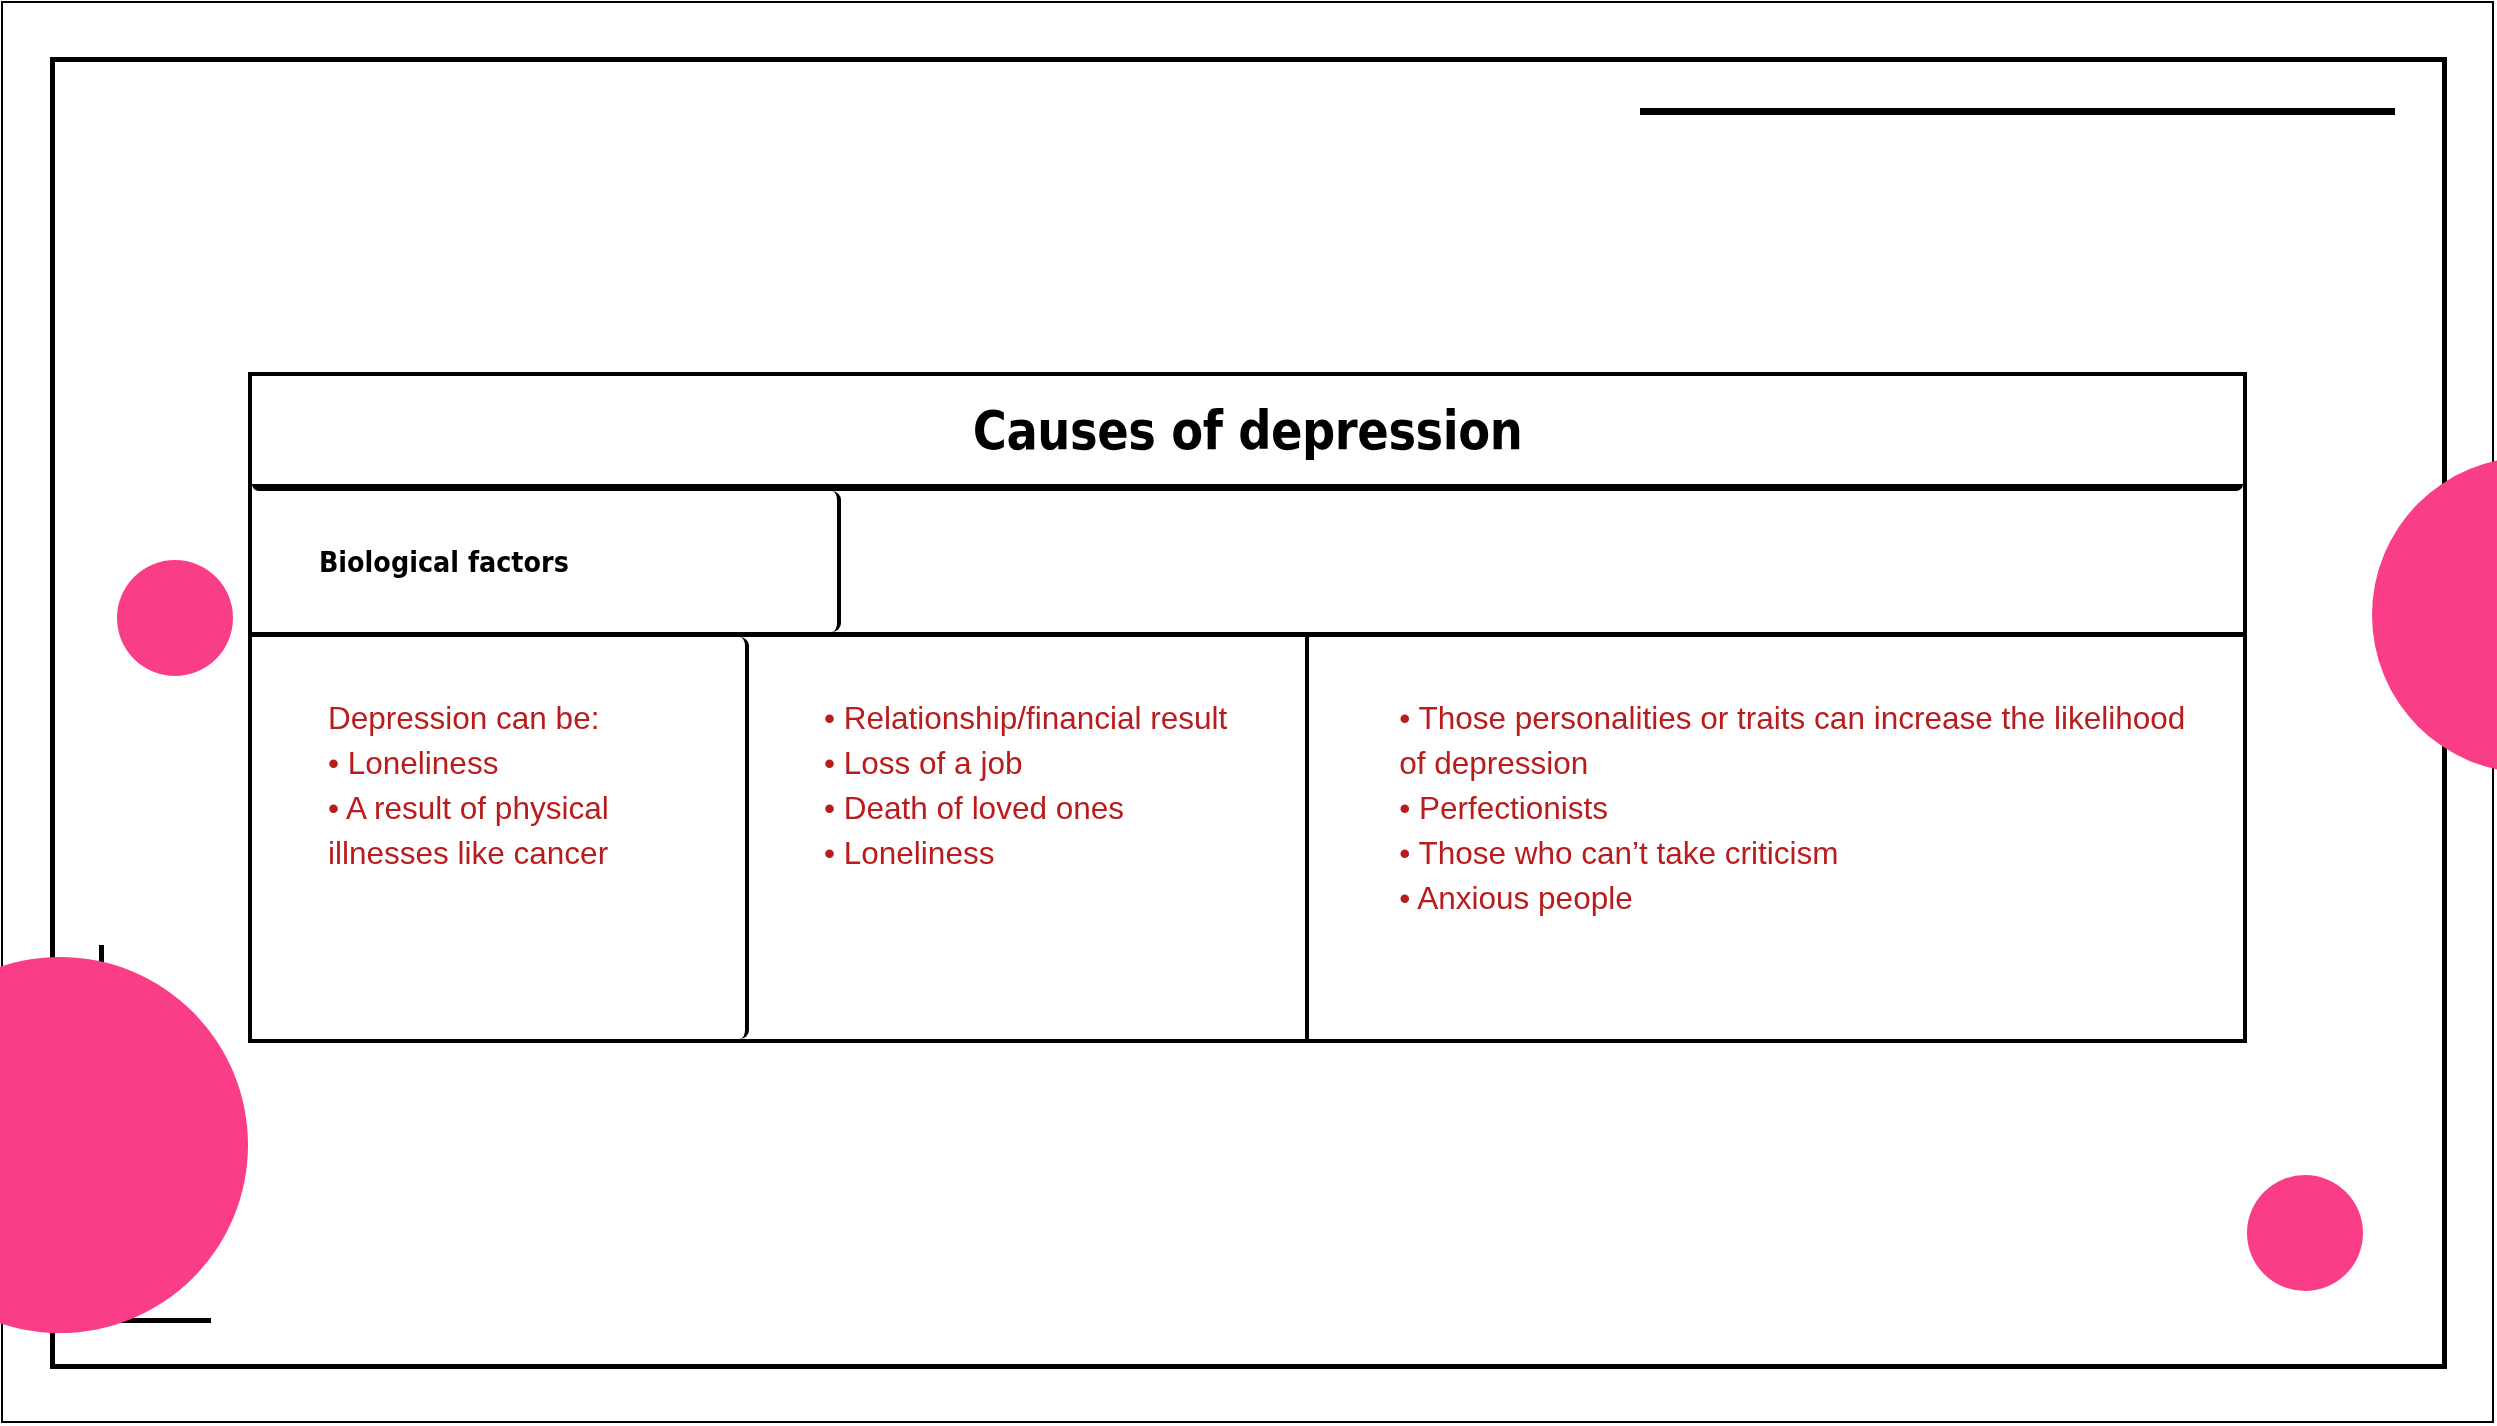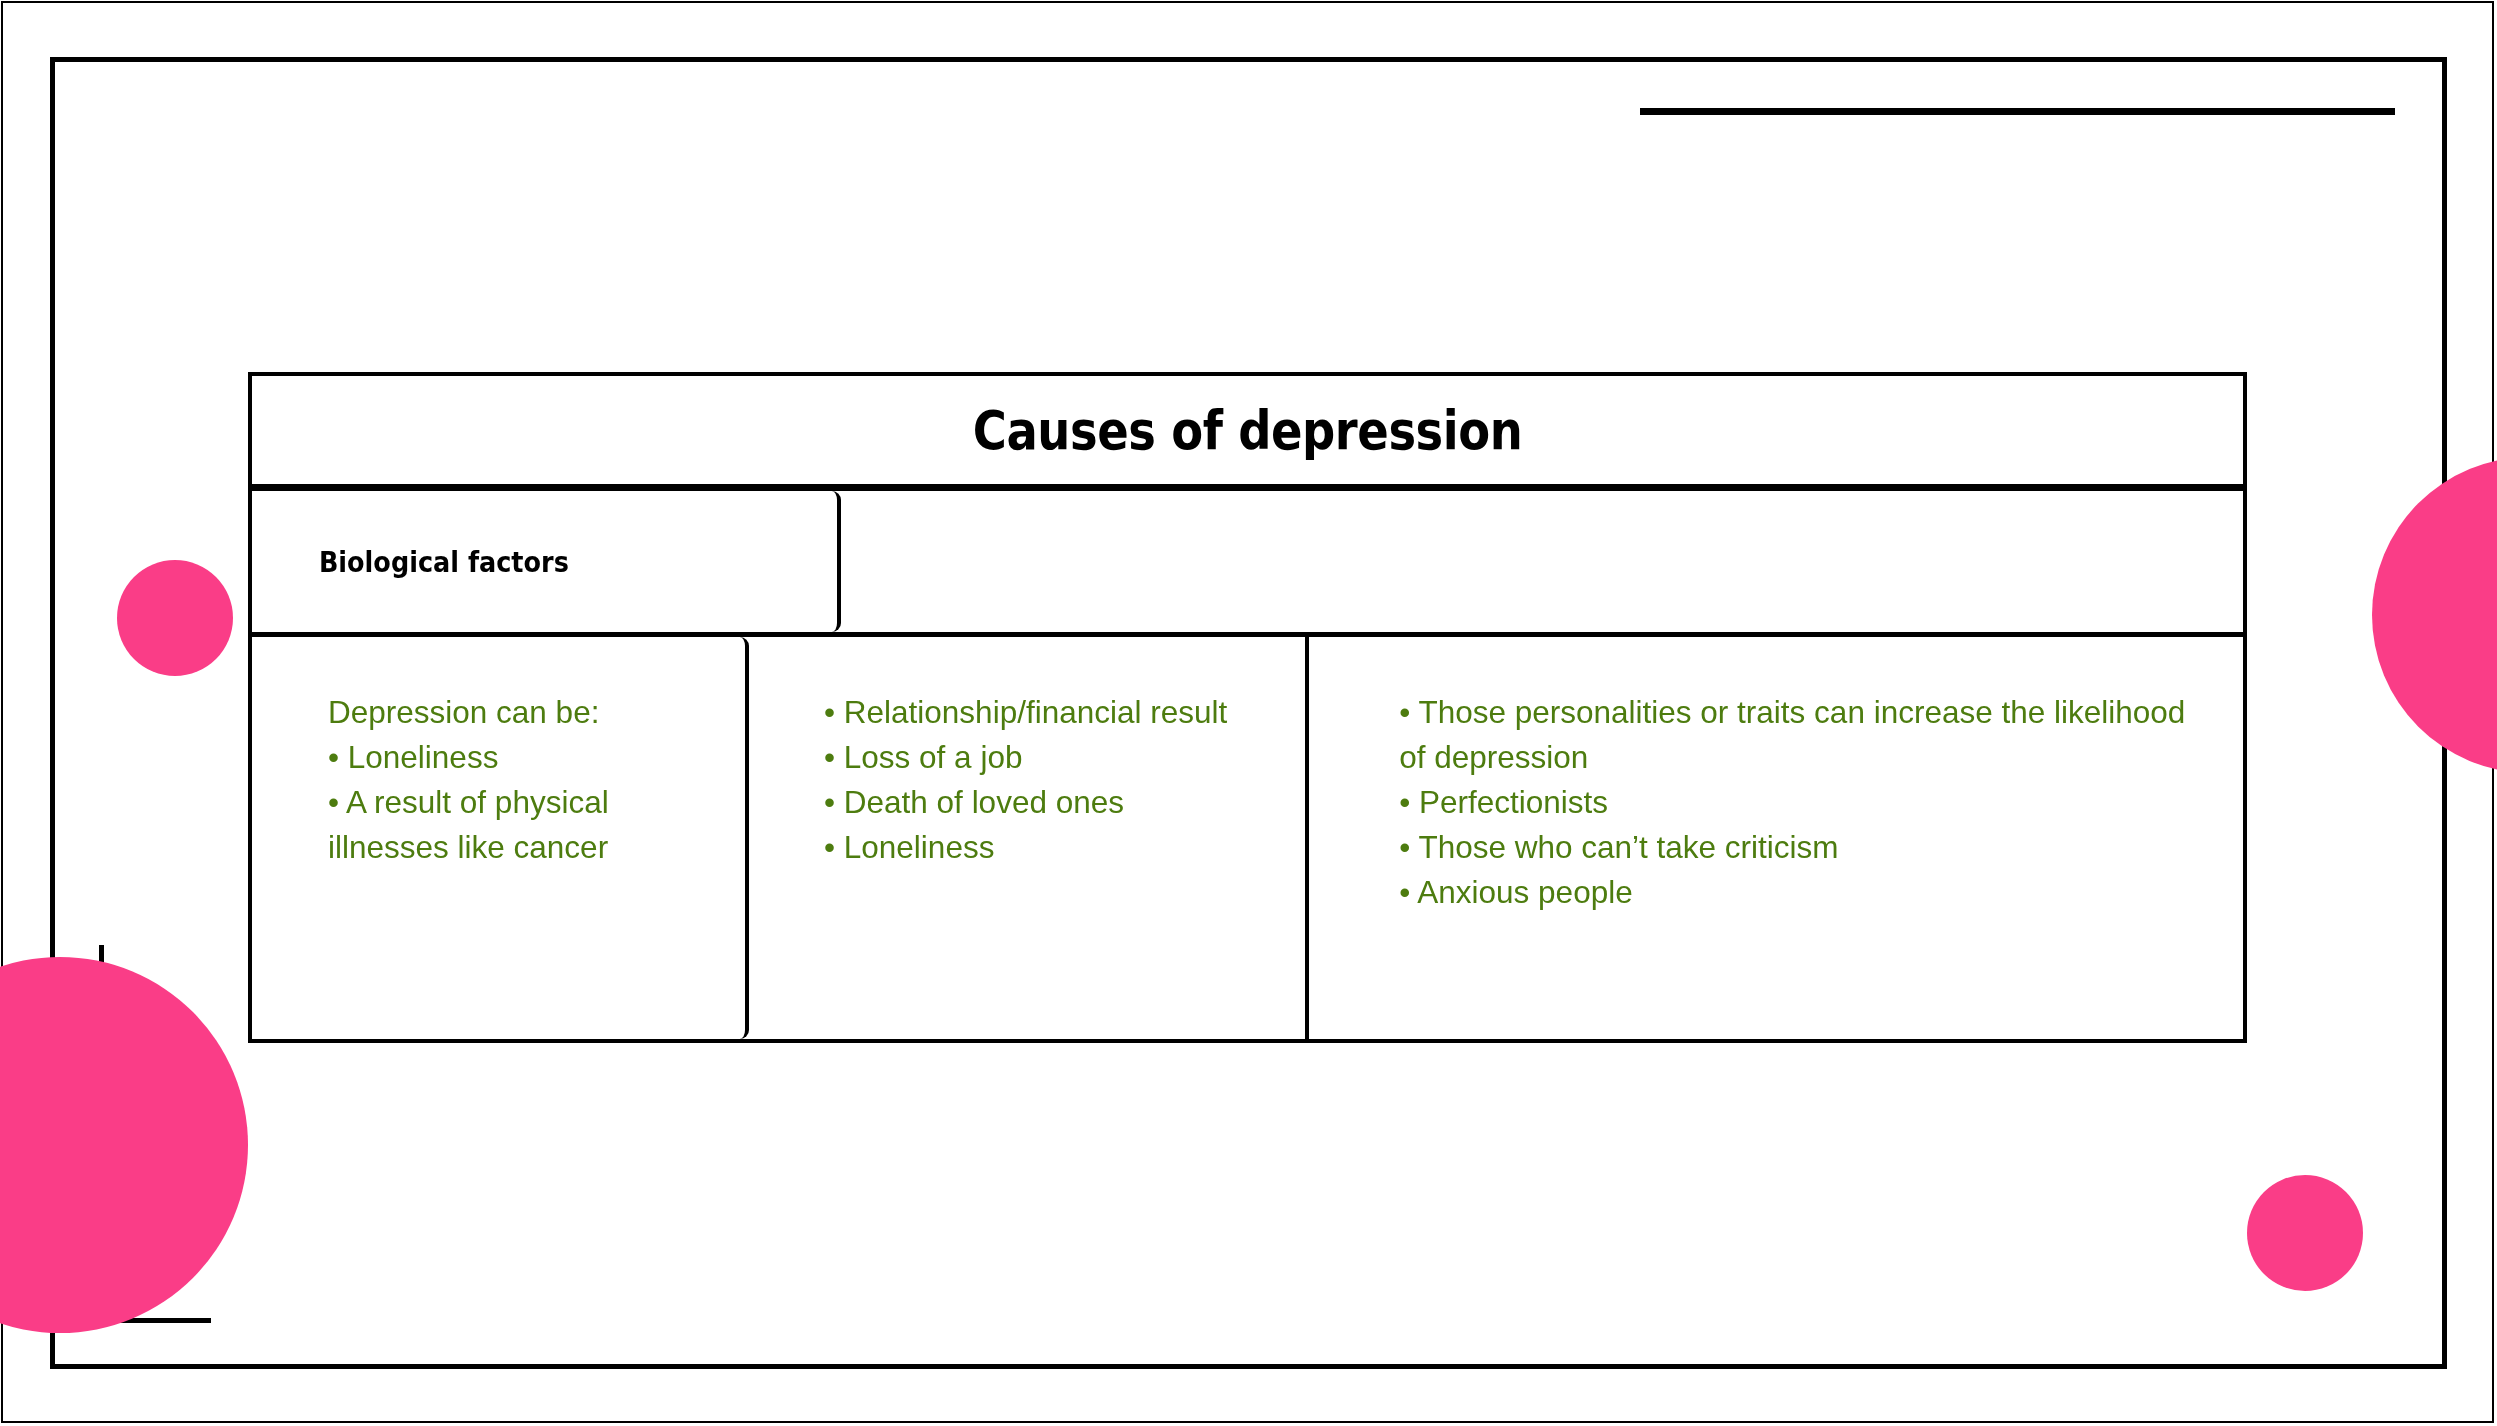--- a/index.html
+++ b/index.html
@@ -94,20 +94,21 @@
     flex-direction: column;
   }
 
   .table-title-row {
     height: 115px;
     border-bottom: 7px solid #000000;
     display: flex;
     align-items: center;
     justify-content: center;
     box-sizing: border-box;
+    border-radius: 7px;
   }
   .table-title {
     font-family: "DejaVu Sans", sans-serif;
     font-weight: bold;
     font-size: 54px;
     letter-spacing: -0.5px;
     color: #000000;
     transform: scaleX(0.86);
     transform-origin: center center;
     white-space: nowrap;
@@ -144,27 +145,26 @@
     color: #000000;
     transform: scaleX(0.88);
     transform-origin: left center;
     white-space: nowrap;
   }
   .col-1 .header-label { padding-left: 76px; }
   .col-2 .header-label { padding-left: 75px; }
   .col-3 .header-label { padding-left: 90px; }
 
   .cell-body {
-    padding-top: 45px;
+    padding-top: 59px;
     font-family: "Liberation Sans", sans-serif;
     font-weight: 300;
     font-size: 31.5px;
     line-height: 45px;
-    color: #4d7c0f;
-    margin-top: 8px;
+    color: #b91c1c;
   }
   .col-1 .cell-body { padding-left: 76px; padding-right: 34px; }
   .col-2 .cell-body { padding-left: 75px; padding-right: 34px; }
   .col-3 .cell-body { padding-left: 90px; padding-right: 34px; }
 
   .cell-line {
     display: block;
     white-space: pre-wrap;
   }
 </style>

